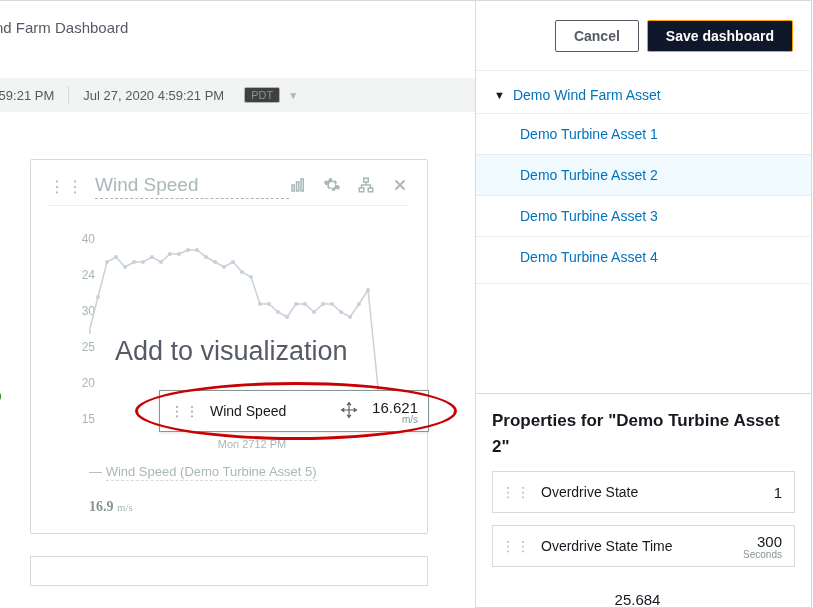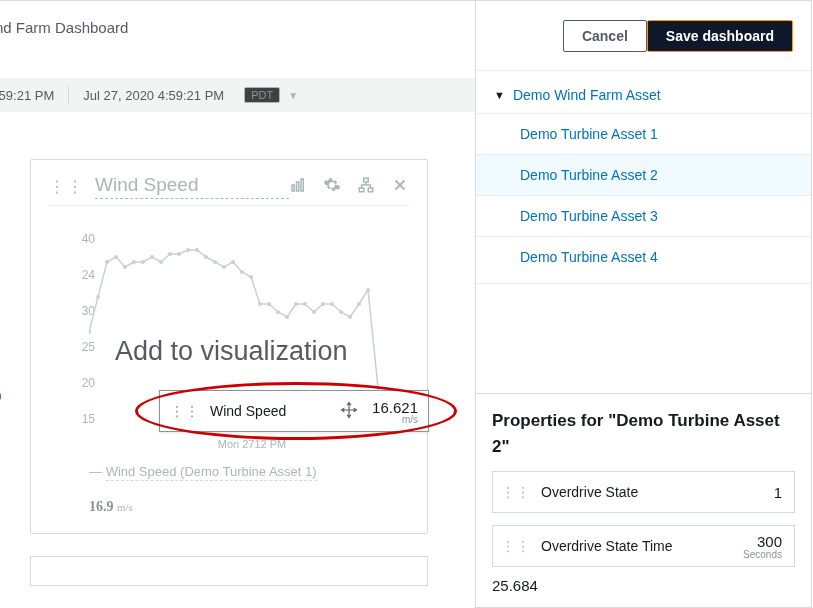--- a/index.html
+++ b/index.html
@@ -175,21 +175,21 @@
       height: 608px;
       border: 1px solid #d5dbdb;
       border-right: 1px solid #d5dbdb;
       background: #fff;
     }
     .rp-header {
       height: 70px;
       display: flex;
       align-items: center;
       justify-content: flex-end;
-      gap: 0;
+      gap: 8px;
       padding: 0 18px;
       border-bottom: 1px solid #eaeded;
     }
     .btn {
       height: 32px;
       padding: 0 18px;
       border-radius: 2px;
       font-size: 14px;
       font-weight: 700;
       cursor: pointer;
@@ -227,21 +227,21 @@
       height: 42px;
       display: flex;
       align-items: center;
       padding: 0 12px 0 8px;
     }
     .prop-handle { color: #aab7b8; font-size: 14px; line-height: 7px; margin-right: 10px; letter-spacing: 1px; cursor: grab;}
     .prop-name { flex: 1; font-size: 14px; }
     .prop-val { text-align: right; }
     .prop-val-num { font-size: 15px; }
     .prop-val-unit { font-size: 10px; color: #879596; display: block; line-height: 9px;}
-    .cutoff { text-align: left; padding-right: 12px; font-size: 15px; margin-top: 10px;}
+    .cutoff { text-align: center; padding-right: 12px; font-size: 15px; margin-top: 24px;}
   </style>
 </head>
 <body>
 
 <div class="main-area">
   <div class="dashboard-title">nd Farm Dashboard</div>
 
   <div class="time-bar">
     <div class="time-seg first">:59:21 PM</div>
     <div class="time-seg">Jul 27, 2020 4:59:21 PM</div>
@@ -352,21 +352,21 @@
         <div class="red-ellipse"></div>
 
         <div class="x-labels">
           <span>Mon 27</span>
           <span>12 PM</span>
           <span></span>
         </div>
       </div>
 
       <div class="legend">
-        <span style="color:#aab7b8;">— </span><span class="legend-line">Wind Speed (Demo Turbine Asset 1)</span>
+        <span style="color:#aab7b8;">— </span><span class="legend-line">Wind Speed (Demo Turbine Asset 5)</span>
         <div class="legend-val"><span>16.9</span> <span class="legend-unit">m/s</span></div>
       </div>
     </div>
 
     <div class="next-widget"></div>
   </div>
 </div>
 
 <div class="right-panel">
   <div class="rp-header">

